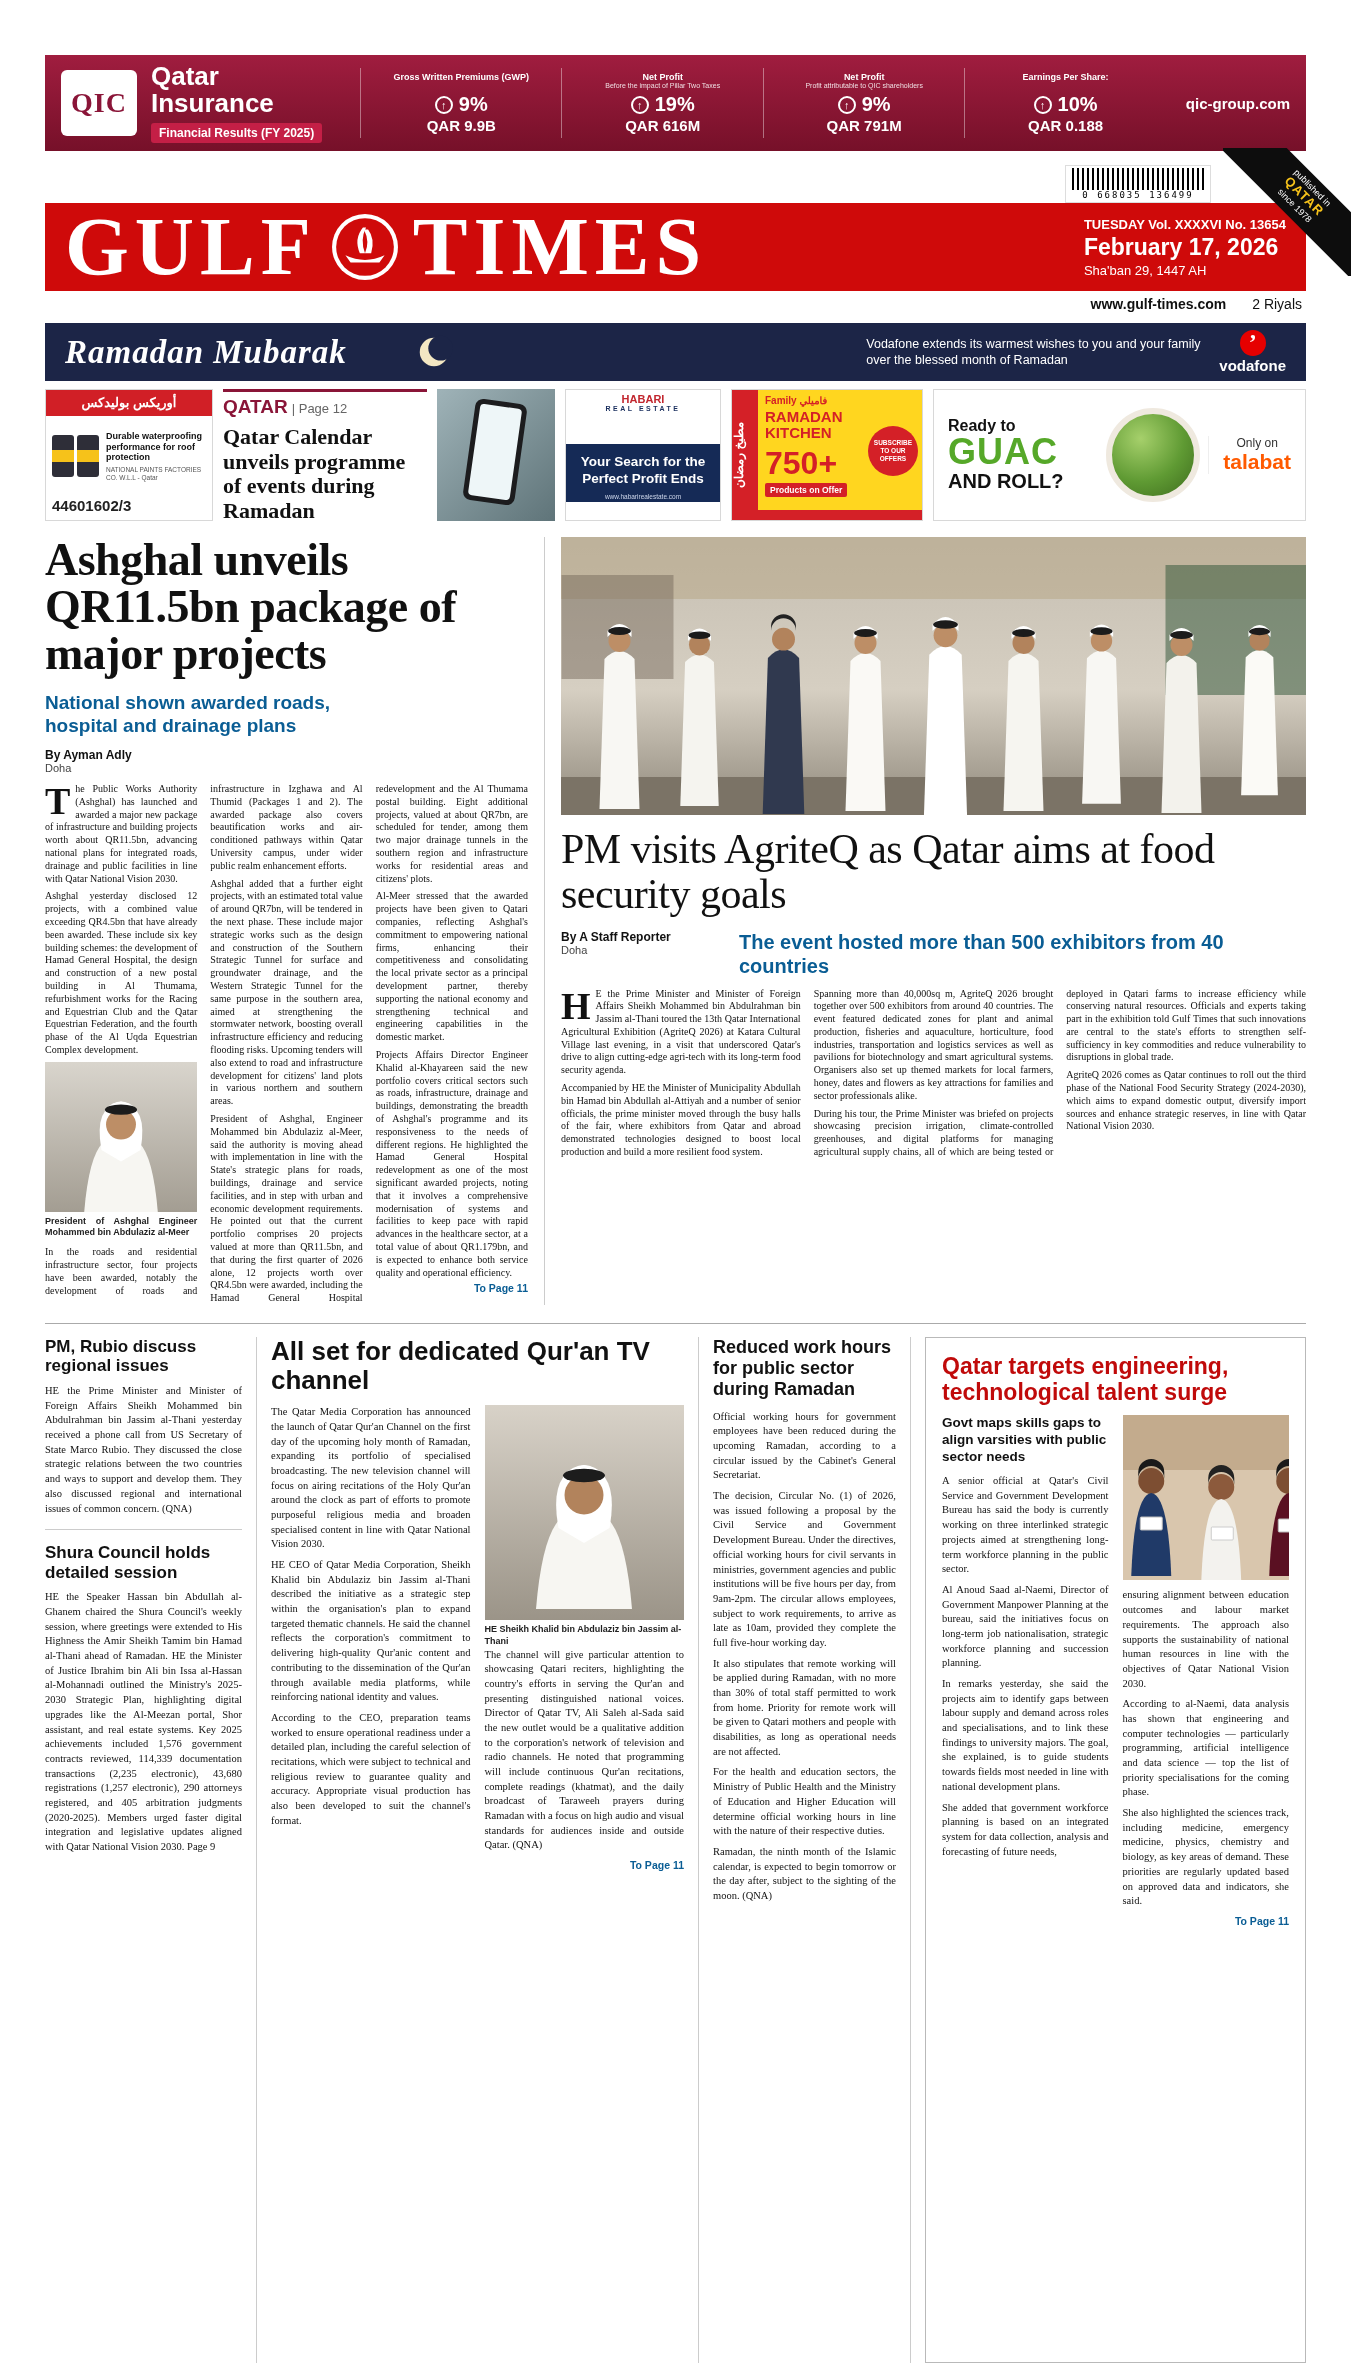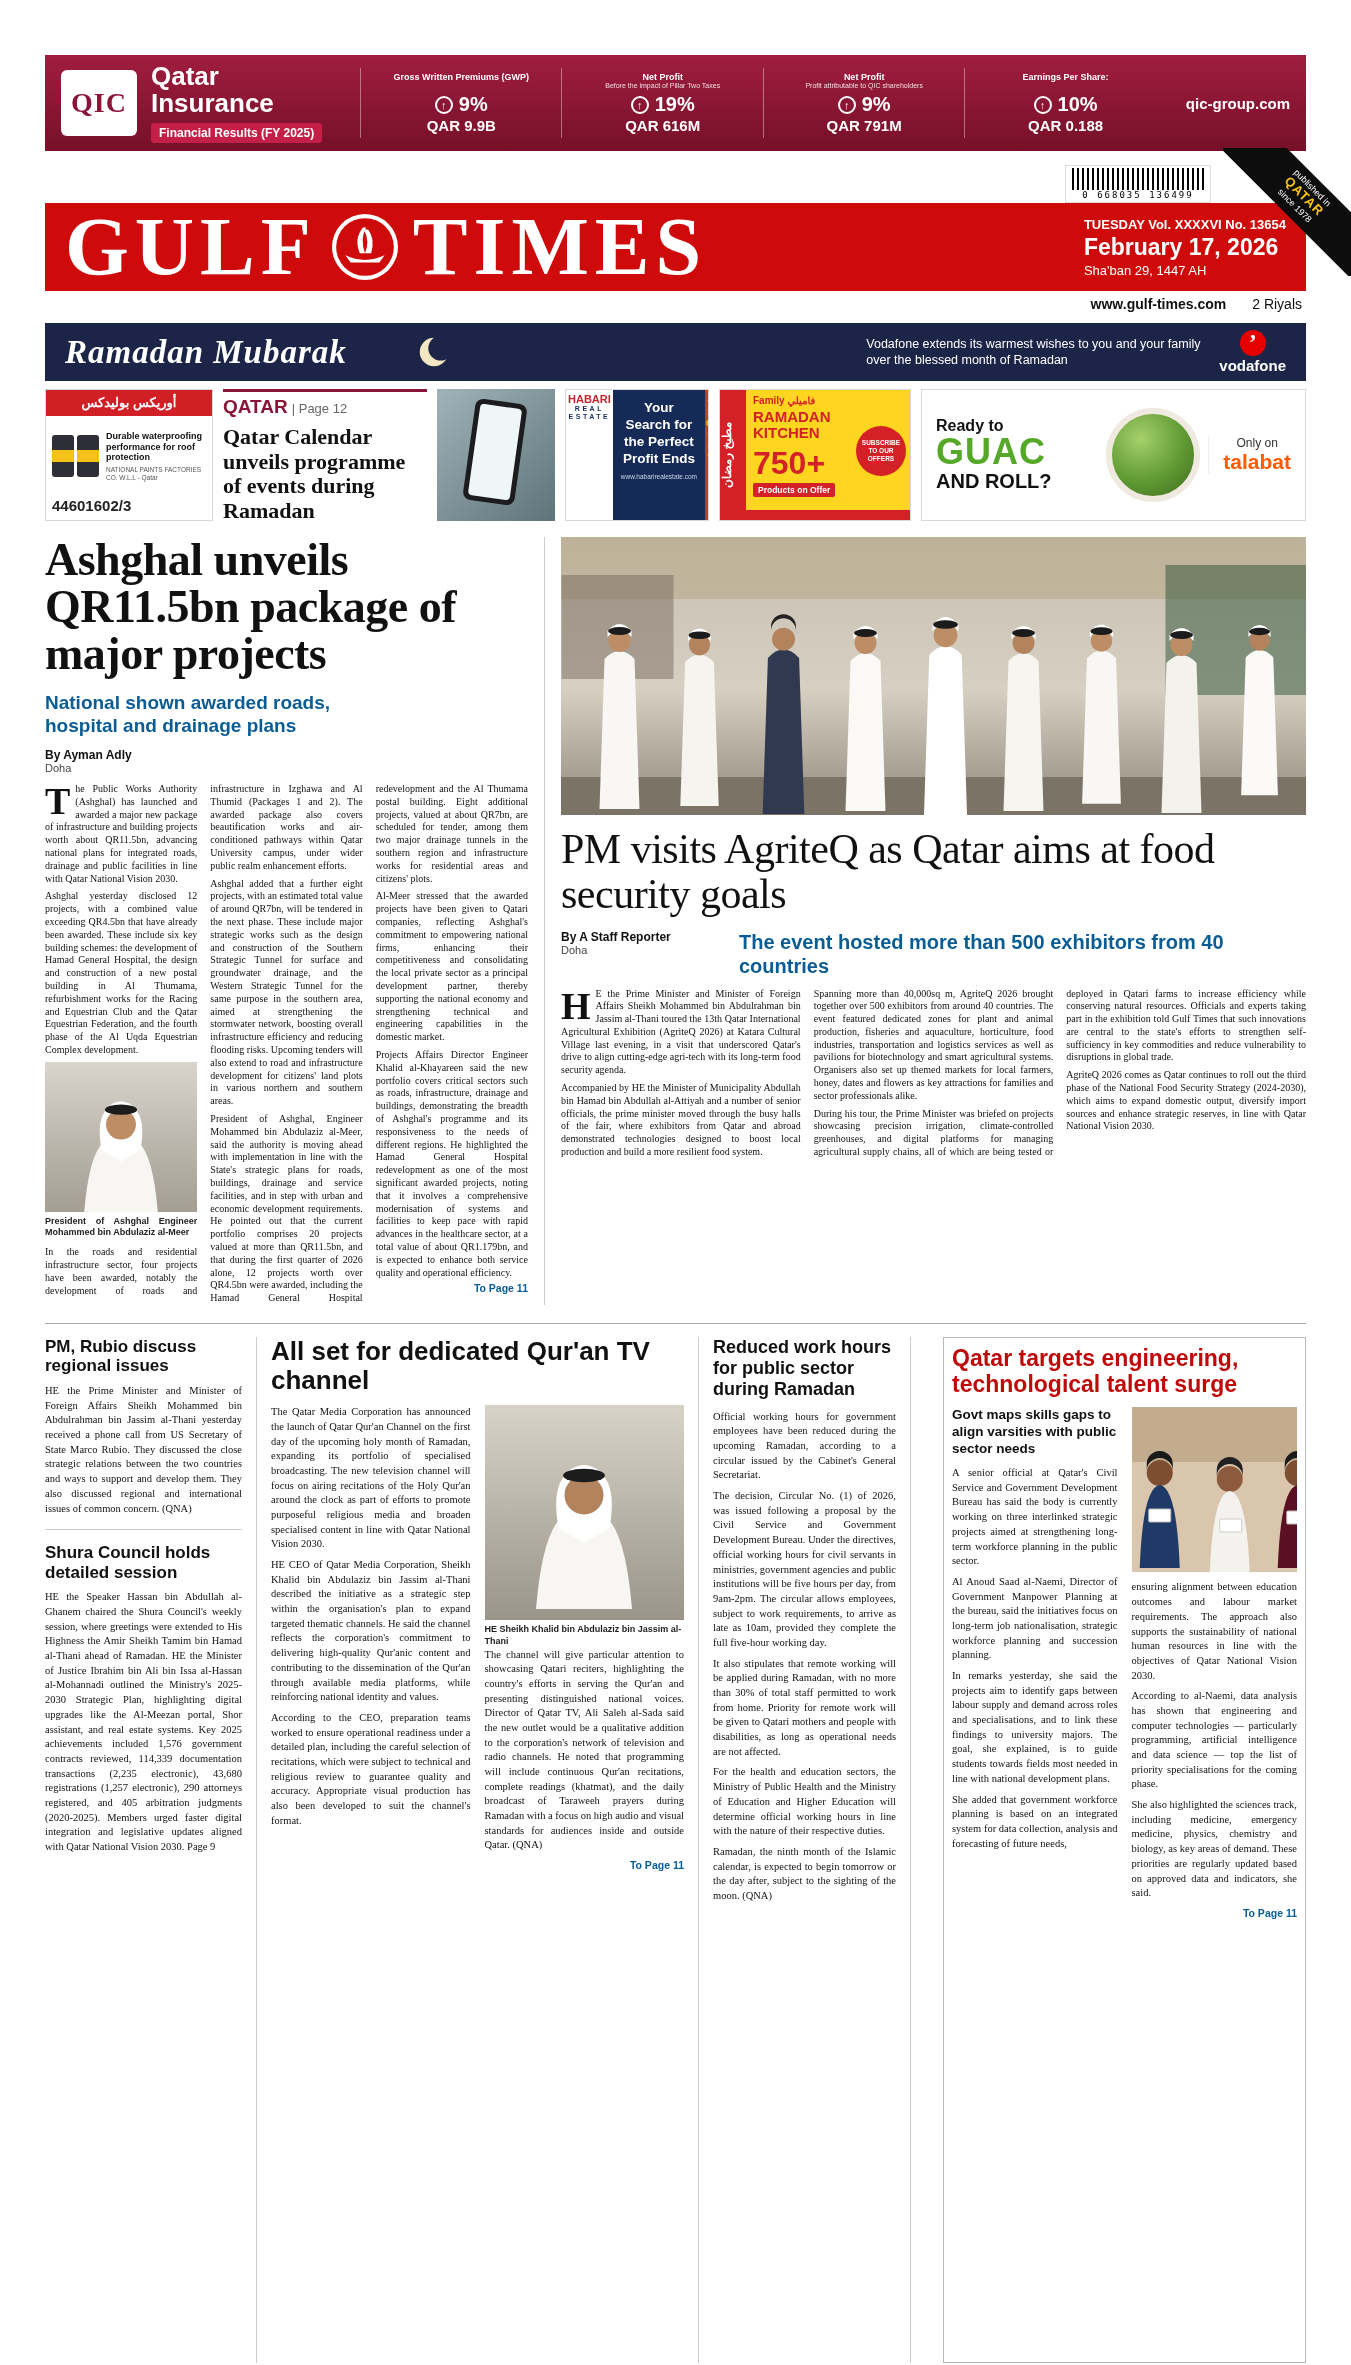--- a/index.html
+++ b/index.html
@@ -66,21 +66,21 @@
   .oryx-co { font-size:6.5px; color:#555; margin-top:3px; line-height:1.2; }
   .oryx-num { font:800 15px "Liberation Sans", sans-serif; padding:0 6px 6px; color:#222; }
   .ad-teaser { width:332px; display:flex; gap:10px; flex:none; }
   .teaser-kickrow { border-top:3px solid #8a1538; padding-top:4px; }
   .teaser-kicker { font:800 19px "Liberation Sans", sans-serif; color:#8a1538; }
   .teaser-page { font:13px "Liberation Sans", sans-serif; color:#666; margin-left:4px; }
   .teaser-head { font:700 22px/1.12 "Liberation Serif", serif; margin-top:7px; }
   .teaser-img { width:118px; background:linear-gradient(135deg,#9fb3b8,#5f7479); flex:none; position:relative; }
   .phone { position:absolute; left:32px; top:12px; width:52px; height:102px; background:#1c1c1e; border-radius:8px; transform:rotate(8deg); }
   .phone:after { content:""; position:absolute; left:5px; right:5px; top:5px; bottom:5px; background:#eef6f8; border-radius:4px; }
-  .ad-habari { width:144px; display:flex; flex-direction:row; flex:none; }
+  .ad-habari { width:156px; display:flex; flex-direction:column; flex:none;gap:28px; }
   .habari-top { background:#fff; text-align:center; font:800 11px/1.1 "Liberation Sans", sans-serif; color:#c2262e; padding:3px 2px; }
   .habari-sub { display:block; color:#1a2f5e; font-size:7px; letter-spacing:2.5px; font-weight:700; }
   .habari-mid { flex:1; background:#152a56; color:#fff; text-align:center; padding:10px 8px 2px; font:700 13.5px/1.25 "Liberation Sans", sans-serif; }
   .habari-web { font:400 6.5px "Liberation Sans", sans-serif; color:#cdd6ea; margin-top:5px; }
   .habari-phones { background:#c2410c; color:#ffd200; font:700 9.5px "Liberation Sans", sans-serif; text-align:center; padding:5px 1px; }
   .ad-kitchen { width:192px; background:#ffd61f; display:flex; flex:none; }
   .kitchen-ribbon { width:26px; background:#d42027; color:#fff; writing-mode:vertical-rl; transform:rotate(180deg); text-align:center; font:700 12px "Liberation Sans", sans-serif; padding:4px 0; flex:none; }
   .kitchen-main { flex:1; padding:5px 7px; position:relative; }
   .kitchen-brand { font:800 10px "Liberation Sans", sans-serif; color:#d42027; }
   .kitchen-title { font:900 15px/1.05 "Liberation Sans", sans-serif; color:#d42027; margin-top:3px; width:90px; }
@@ -128,21 +128,21 @@
   .bcol.first { padding-left:0; }
   .bcol.last { border-right:none; padding-right:0; }
   .bhead { font:800 17px/1.15 "Liberation Sans", sans-serif; margin-bottom:8px; }
   .bbody { font-size:10.5px; line-height:1.4; text-align:justify; }
   .bbody p { margin-bottom:6px; }
   .bdivider { border-top:1px solid #ccc; margin:13px 0; }
   .quran h3 { font:800 26px/1.1 "Liberation Sans", sans-serif; margin-bottom:11px; }
   .quran-cols, .talent-cols { display:flex; gap:14px; }
   .quran-cols > div, .talent-cols > div { flex:1; min-width:0; }
   .workhours h3 { font:800 18px/1.18 "Liberation Sans", sans-serif; margin-bottom:9px; }
-  .talent { border:1px solid #b9b9b9; padding:8px; height:100%;margin-left:18px; }
+  .talent { border:1px solid #b9b9b9; padding:16px; height:100%; }
   .talent h3 { color:#c00a0a; font:800 23px/1.12 "Liberation Sans", sans-serif; margin-bottom:10px; }
   .talent-sub { font:800 13.5px/1.25 "Liberation Sans", sans-serif; margin-bottom:8px; }
   .photo-students { height:165px; background:linear-gradient(160deg,#e7d7c4,#b09a82); margin-bottom:8px; overflow:hidden; }
   .photo-students svg { width:100%; height:100%; display:block; }
   .photo-sheikh { height:215px; background:linear-gradient(180deg,#d8d2c8,#9b9488); position:relative; overflow:hidden; margin-bottom:2px; }
   .photo-sheikh svg { position:absolute; left:50%; bottom:0; transform:translateX(-50%); height:94%; }
 </style>
 </head>
 <body>
 

